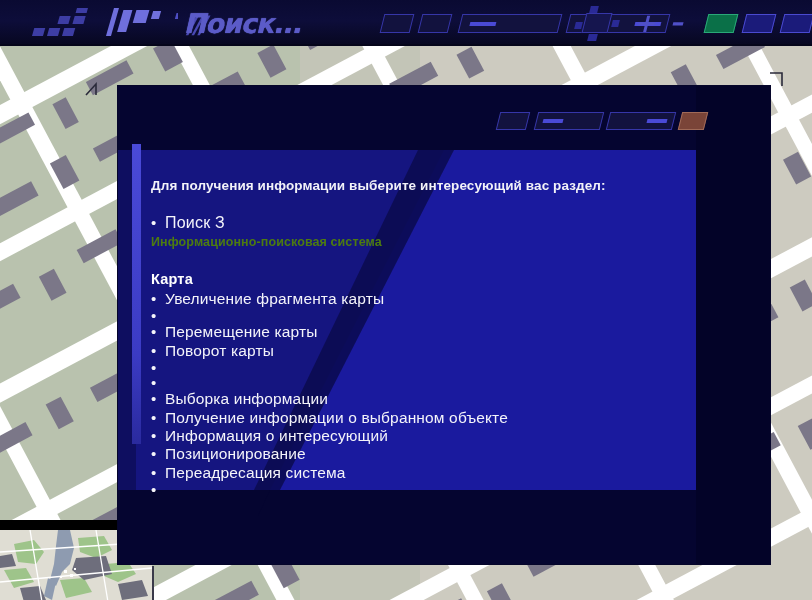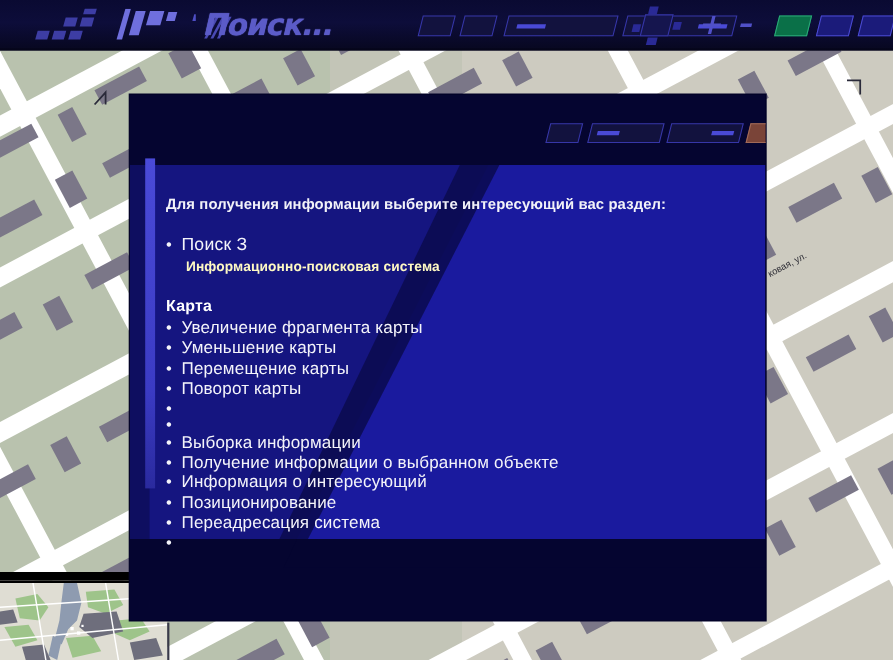--- a/index.html
+++ b/index.html
@@ -141,21 +141,21 @@
     font-weight: bold;
     transform: skewX(-14deg);
     user-select: none;
   }
 
   
   .dialog {
     position: absolute;
     left: 118px;
     top: 86px;
-    width: 578px;
+    width: 652px;
     height: 478px;
     background: #030328;
     overflow: hidden;
     box-shadow: 0 0 0 1px #05052a;
   }
   .dlg-shape { position: absolute; left: 0; top: 0; }
 
   .dlg-accent-bar {
     position: absolute;
     left: 14px;
@@ -202,25 +202,25 @@
   }
   .bullet-dot {
     display: inline-block;
     width: 14px;
     flex: 0 0 14px;
     font-size: 15px;
     line-height: 1;
     color: #f4f4fa;
   }
   .city-sub {
-    margin-left: 18px;
+    margin-left: 0;
     margin-top: 3px;
     font-size: 12.5px;
     font-weight: bold;
-    color: #fef9c3;
+    color: #4d7c0f;
     letter-spacing: 0.1px;
   }
   .sec-title {
     font-size: 14.5px;
     font-weight: bold;
     color: #ffffff;
     margin-bottom: 3px;
     letter-spacing: 0.2px;
   }
   .map-list {
@@ -571,21 +571,20 @@
 
       <div>
         <div class="sec-title">Карта</div>
         <ul class="map-list" id="map-list">
             <li>
               <span class="bullet-dot">•</span>
               <span>Увеличение фрагмента карты</span>
             </li>
             <li>
               <span class="bullet-dot">•</span>
-              <span>Уменьшение карты</span>
             </li>
             <li>
               <span class="bullet-dot">•</span>
               <span>Перемещение карты</span>
             </li>
             <li>
               <span class="bullet-dot">•</span>
               <span>Поворот карты</span>
             </li>
             <li>

